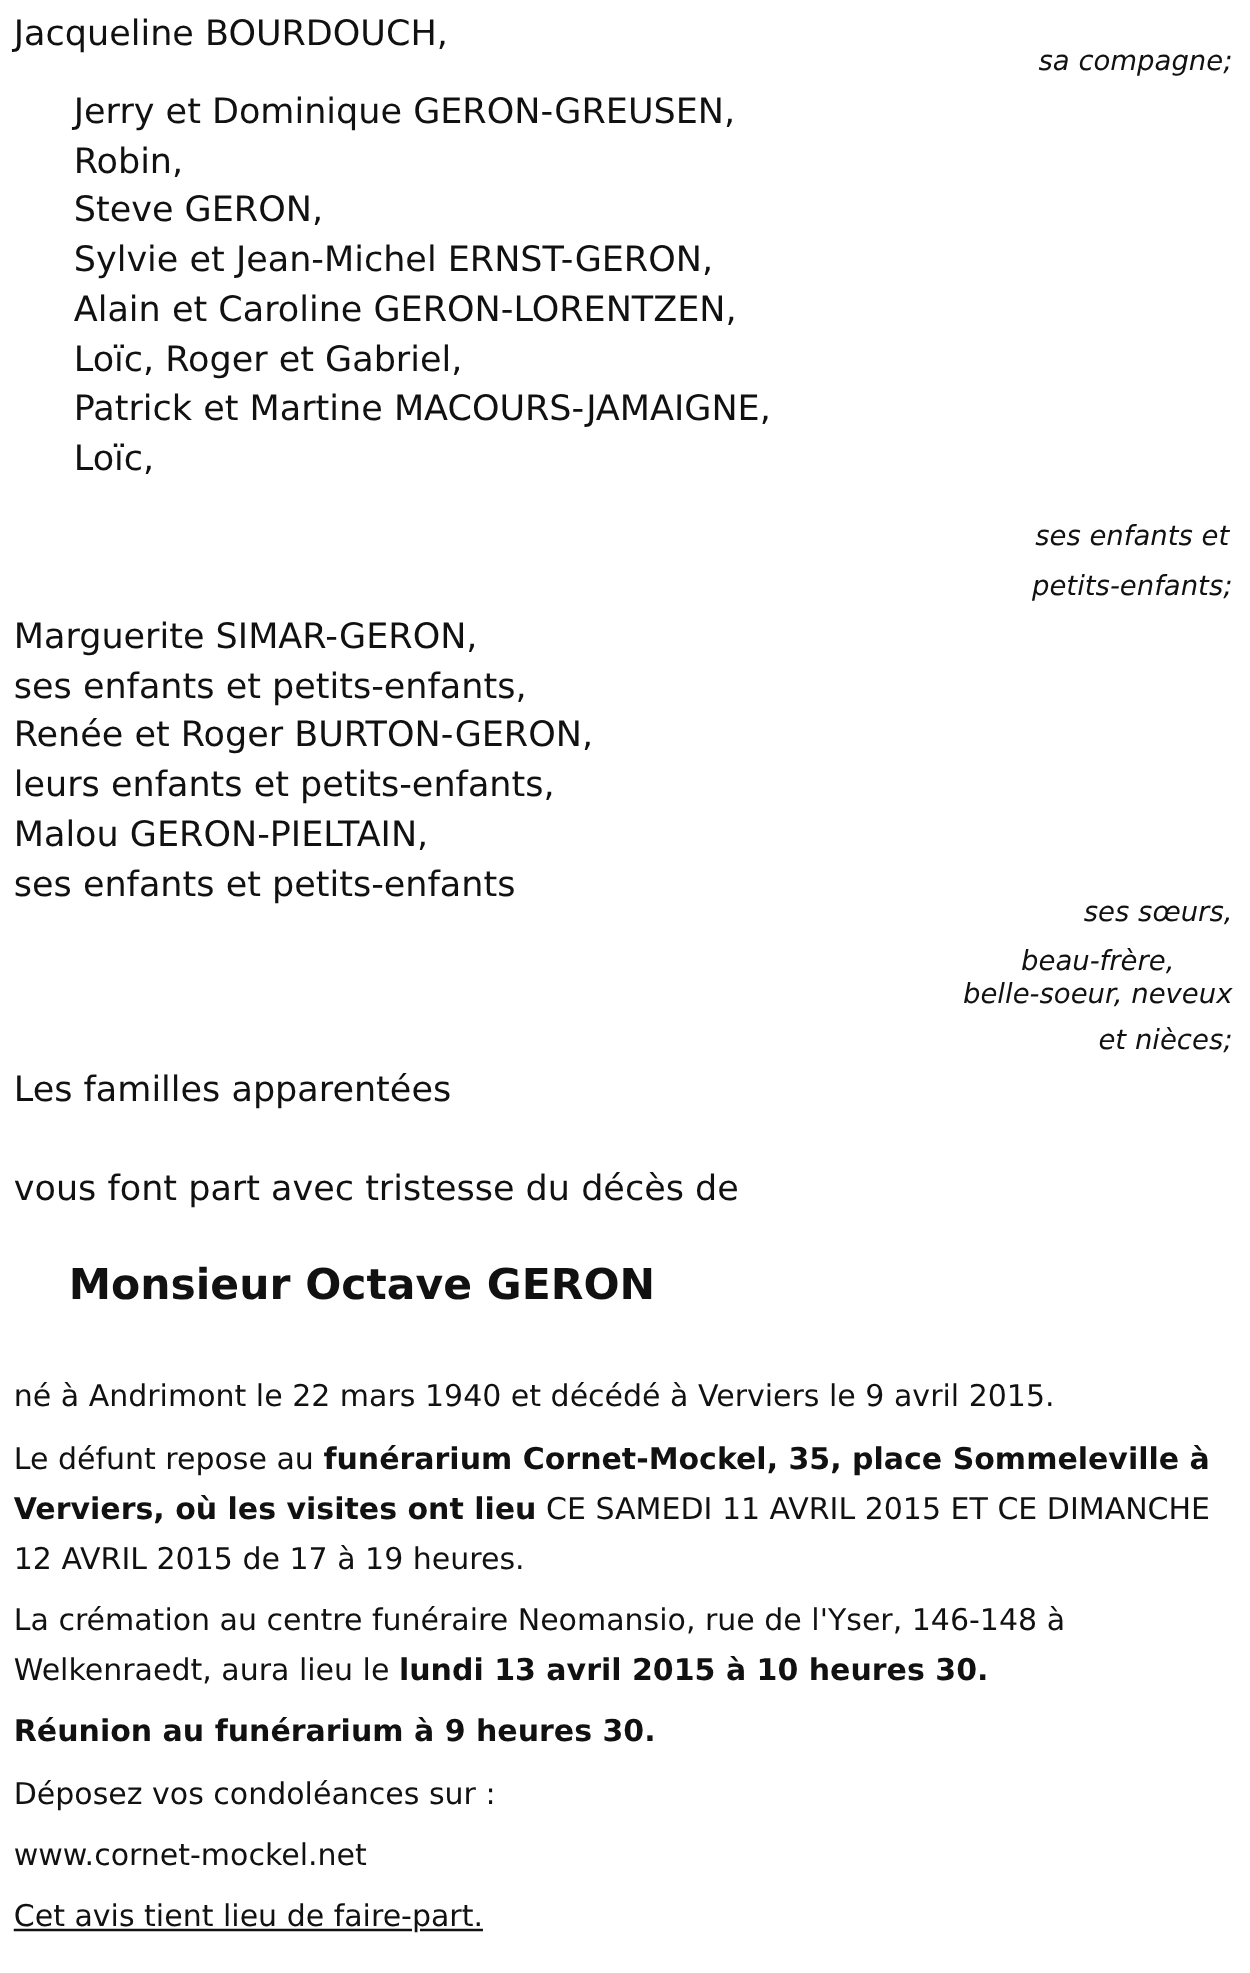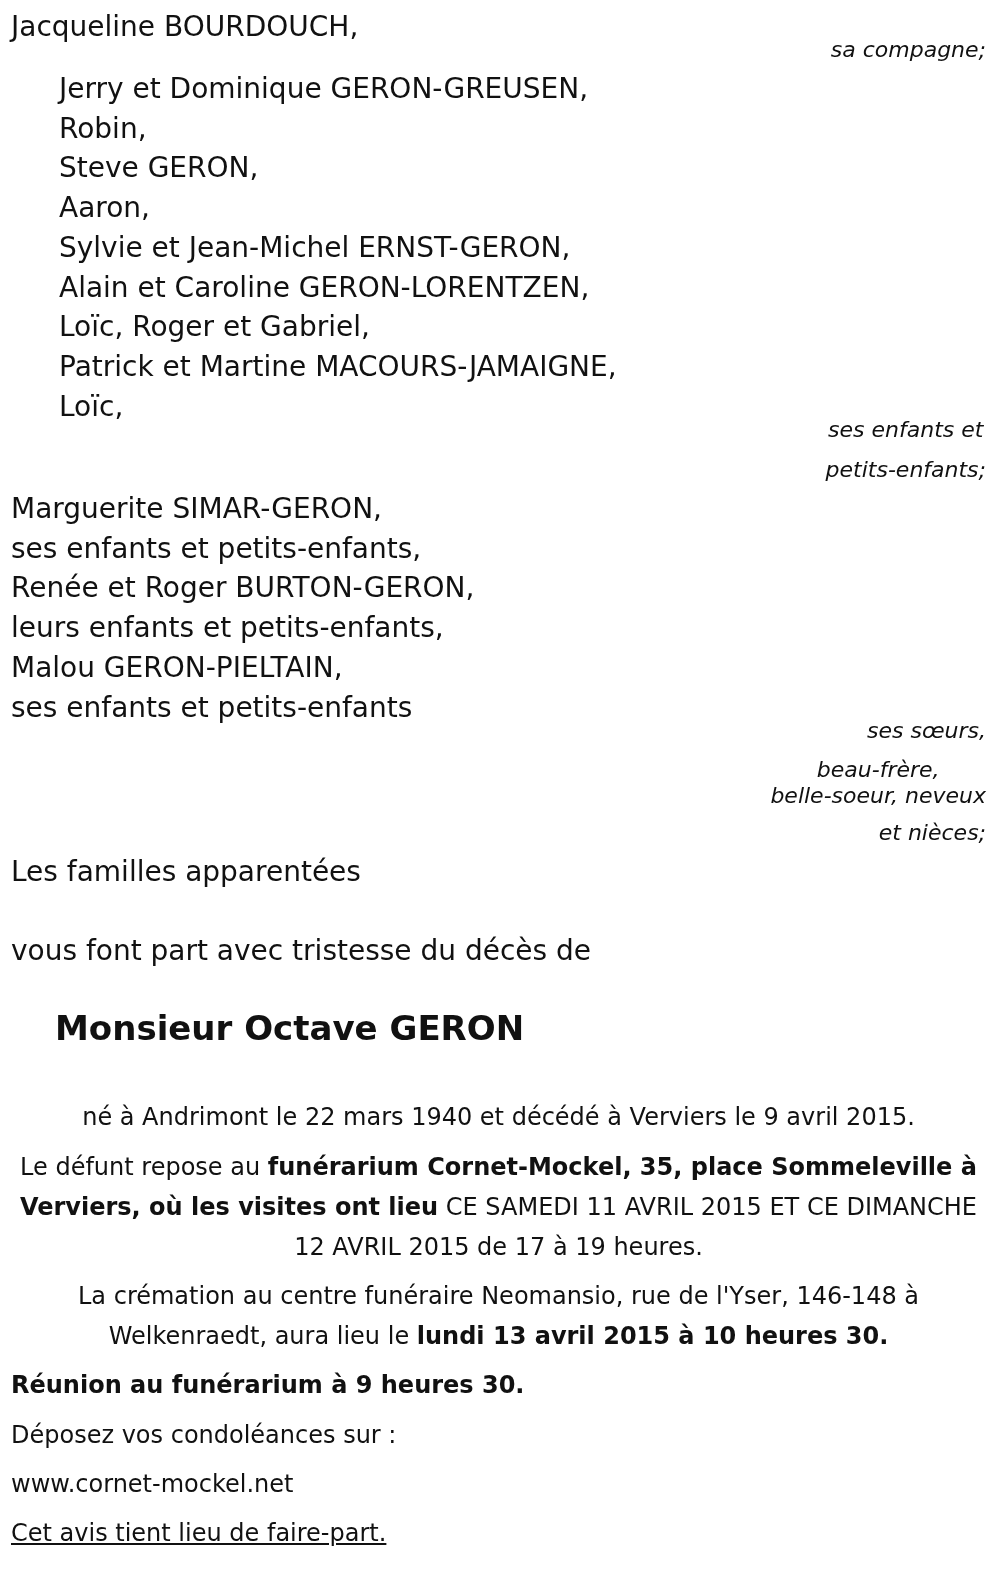--- a/index.html
+++ b/index.html
@@ -5,36 +5,35 @@
   html, body { margin: 0; padding: 0; background: #ffffff; }
   body {
     width: 1000px; height: 1578px; position: relative; overflow: hidden;
     font-family: "DejaVu Sans", sans-serif; color: #111111;
   }
   .doc { position: absolute; left: 11px; top: 0; width: 975px; }
   .line { font-size: 28px; line-height: 39.7px; white-space: nowrap; }
   .rel { text-align: center; font-style: italic; font-size: 22px; line-height: 40px; white-space: nowrap; }
   .rel.tight { line-height: 26px; }
   .title { font-size: 34px; font-weight: bold; white-space: nowrap; margin-left: 44px; }
-  .para { font-size: 24px; line-height: 40px; text-align: center; }
+  .para { font-size: 24px; line-height: 40px; }
   b { font-weight: bold; }
 </style>
 </head>
 <body>
 
 <div class="doc">
 
   <div style="position:absolute; top:7px; left:0;" class="line">Jacqueline BOURDOUCH,</div>
   <div style="position:absolute; top:30px; right:0;" class="rel">sa compagne;</div>
 
   <div style="position:absolute; top:69px; left:0;margin-left:48px;">
     <div class="line">Jerry et Dominique GERON-GREUSEN,</div>
     <div class="line">Robin,</div>
     <div class="line">Steve GERON,</div>
-    <div class="line">Aaron,</div>
     <div class="line">Sylvie et Jean-Michel ERNST-GERON,</div>
     <div class="line">Alain et Caroline GERON-LORENTZEN,</div>
     <div class="line">Loïc, Roger et Gabriel,</div>
     <div class="line">Patrick et Martine MACOURS-JAMAIGNE,</div>
     <div class="line">Loïc,</div>
   </div>
   <div style="position:absolute; top:410px; right:0;">
     <div class="rel">ses enfants et</div>
     <div class="rel">petits-enfants;</div>
   </div>

